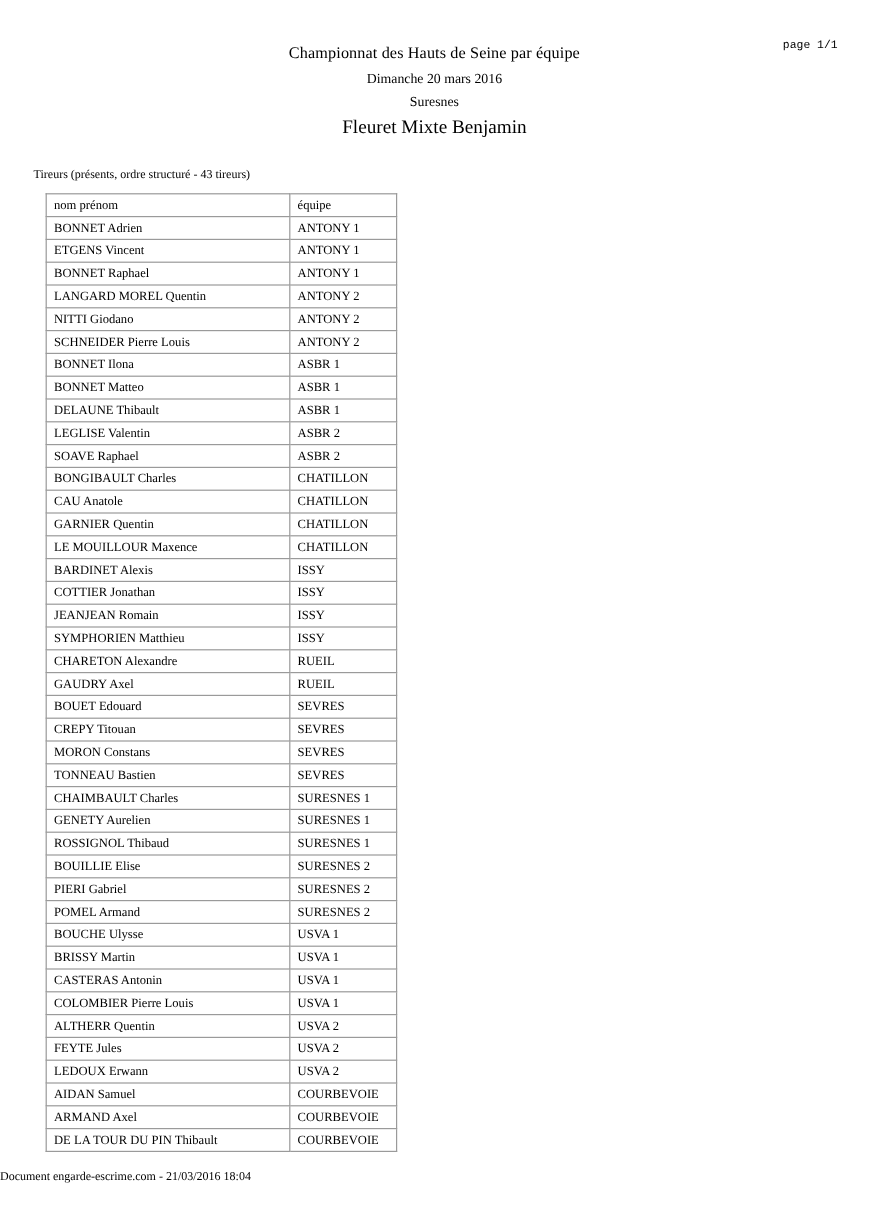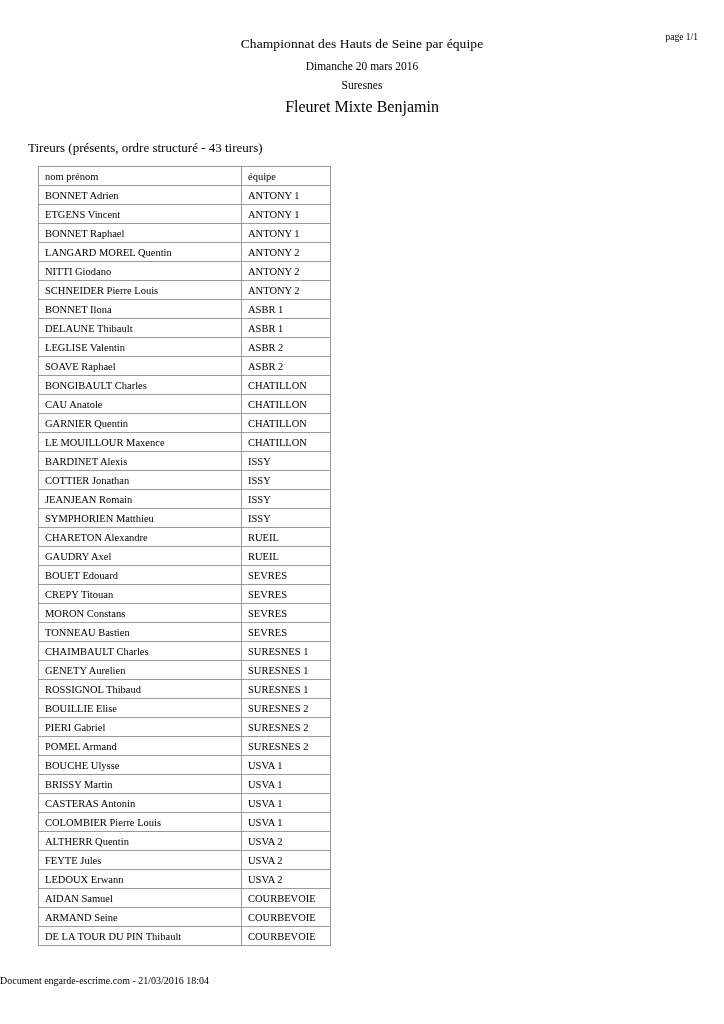--- a/index.html
+++ b/index.html
@@ -21,21 +21,21 @@
     height: 1024px;
     box-sizing: border-box;
     padding: 28px 24px 20px 24px;
   }
   .page-number {
     position: absolute;
     top: 32px;
     right: 26px;
     font-size: 9.5px;
     color: #000;
-    font-family: Liberation Serif, serif;
+    font-family: Liberation Mono, monospace;
   }
   .header {
     text-align: center;
     margin: 0 auto;
     width: 100%;
   }
   .header .title {
     font-size: 13.5px;
     font-weight: normal;
     margin: 8px 0 0 0;
@@ -49,21 +49,21 @@
     font-size: 11.5px;
     margin-top: 7px;
   }
   .header .event {
     font-size: 16px;
     margin-top: 7px;
   }
   .section-label {
     margin-top: 24px;
     margin-left: 4px;
-    font-size: 13px;
+    font-size: 10px;
   }
   table.tireurs {
     margin-top: 10px;
     margin-left: 14px;
     border-collapse: collapse;
     table-layout: fixed;
   }
   table.tireurs td, table.tireurs th {
     border: 1px solid #9a9a9a;
     font-size: 10.5px;
@@ -140,20 +140,24 @@
         </tr>
         <tr>
           <td class="col-name">SCHNEIDER Pierre Louis</td>
           <td class="col-team">ANTONY 2</td>
         </tr>
         <tr>
           <td class="col-name">BONNET Ilona</td>
           <td class="col-team">ASBR 1</td>
         </tr>
         <tr>
+          <td class="col-name">BONNET Matteo</td>
+          <td class="col-team">ASBR 1</td>
+        </tr>
+        <tr>
           <td class="col-name">DELAUNE Thibault</td>
           <td class="col-team">ASBR 1</td>
         </tr>
         <tr>
           <td class="col-name">LEGLISE Valentin</td>
           <td class="col-team">ASBR 2</td>
         </tr>
         <tr>
           <td class="col-name">SOAVE Raphael</td>
           <td class="col-team">ASBR 2</td>
@@ -264,21 +268,21 @@
         </tr>
         <tr>
           <td class="col-name">LEDOUX Erwann</td>
           <td class="col-team">USVA 2</td>
         </tr>
         <tr>
           <td class="col-name">AIDAN Samuel</td>
           <td class="col-team">COURBEVOIE</td>
         </tr>
         <tr>
-          <td class="col-name">ARMAND Seine</td>
+          <td class="col-name">ARMAND Axel</td>
           <td class="col-team">COURBEVOIE</td>
         </tr>
         <tr>
           <td class="col-name">DE LA TOUR DU PIN Thibault</td>
           <td class="col-team">COURBEVOIE</td>
         </tr>
       </tbody>
   </table>
 
   <div class="footer">Document engarde-escrime.com  -  21/03/2016 18:04</div>

